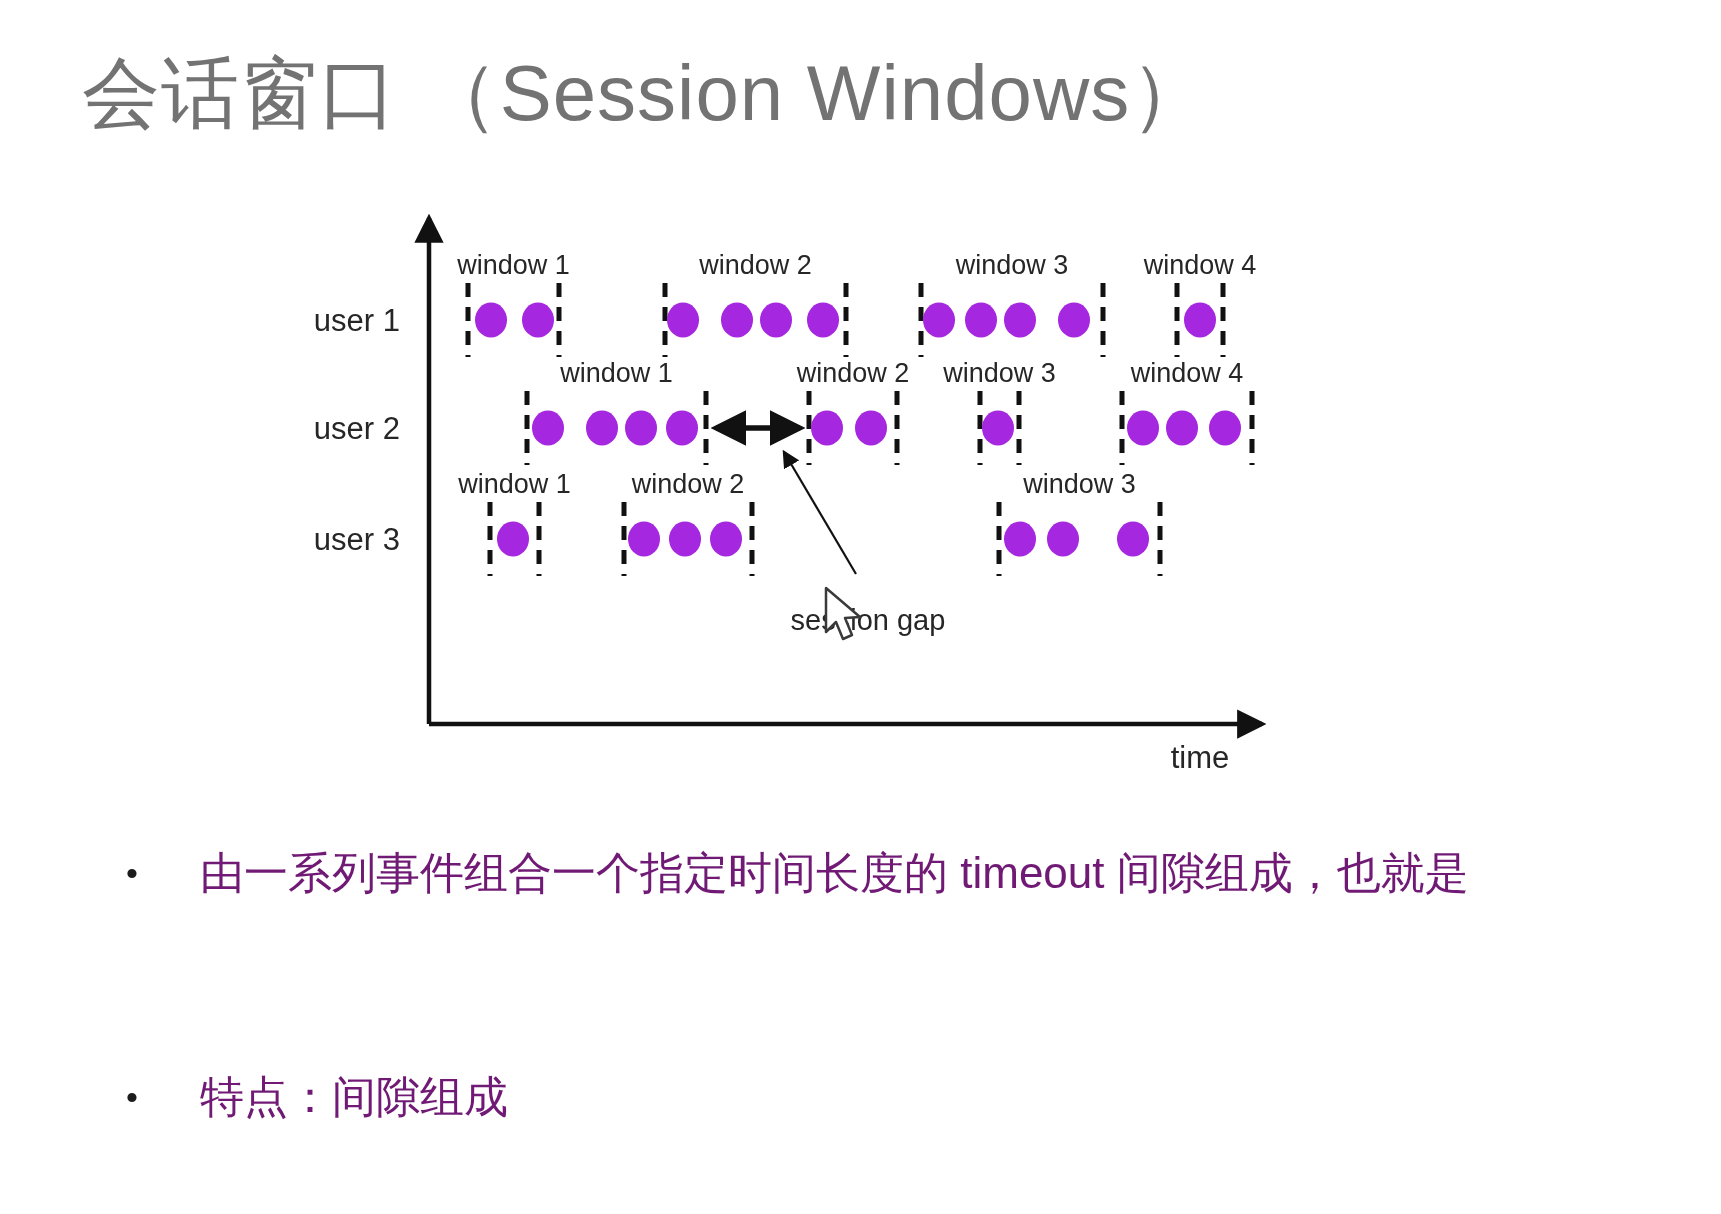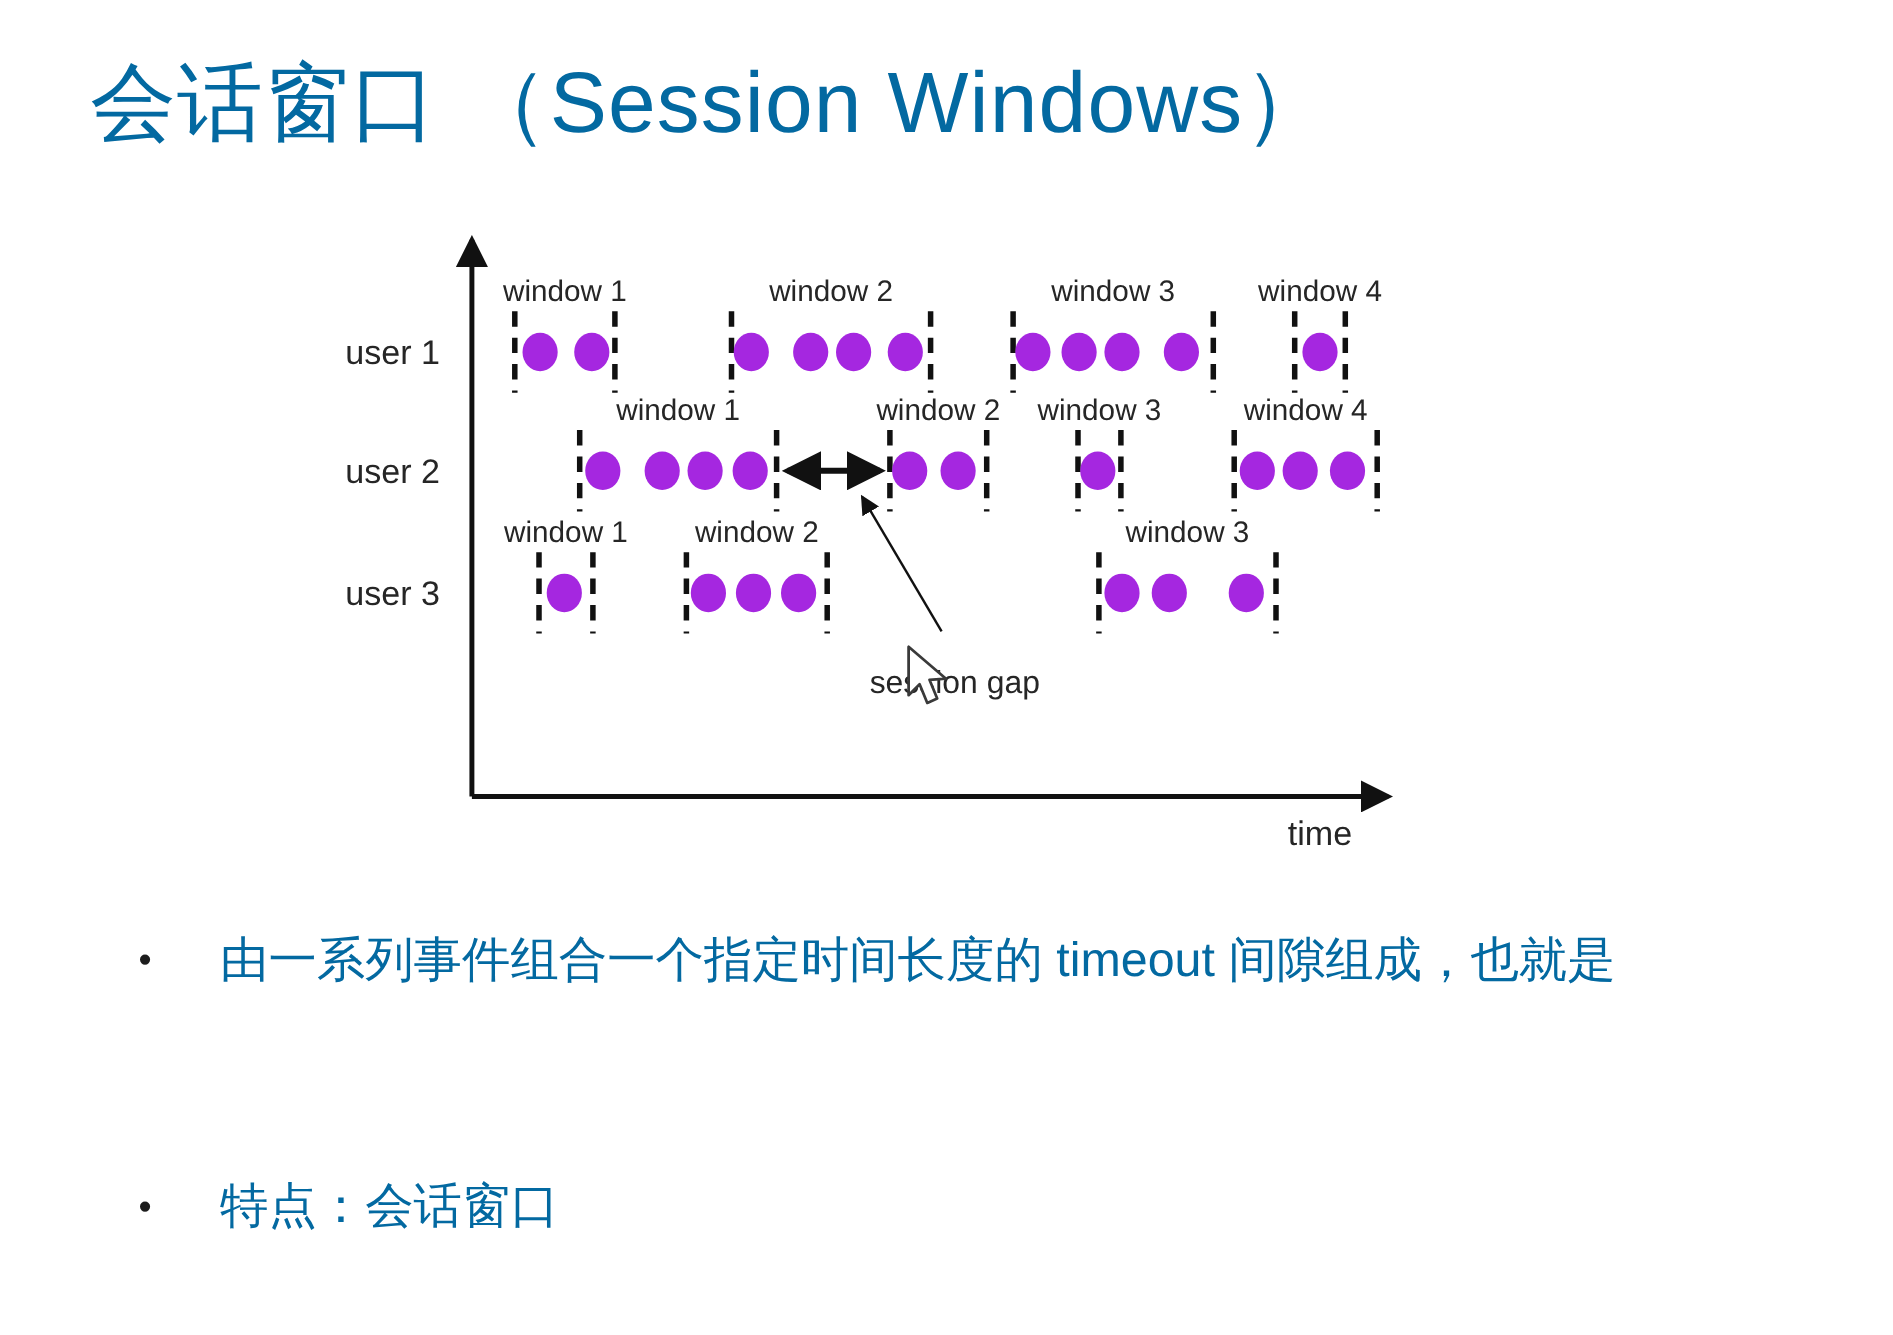--- a/index.html
+++ b/index.html
@@ -1,39 +1,39 @@
 <!DOCTYPE html>
 <html><head>
 <meta charset="utf-8">
 <style>
   html,body{margin:0;padding:0;background:#ffffff;}
   body{width:1721px;height:1214px;position:relative;overflow:hidden;
        font-family:"Liberation Sans","DejaVu Sans",sans-serif;color:#2e2e2e;}
 
   .slide-title{
     position:absolute;left:82px;top:42px;width:1560px;
-    font-size:78px;font-weight:400;color:#0369a1;letter-spacing:1px;
+    font-size:78px;font-weight:400;color:#737373;letter-spacing:1px;
     white-space:nowrap;
   }
 
   #diagram-svg{position:absolute;left:0;top:0;width:1721px;height:1214px;}
   #diagram-svg text{font-family:"Liberation Sans","DejaVu Sans",sans-serif;fill:#262626;}
 
   #cursor-svg{position:absolute;left:812px;top:583px;width:60px;height:64px;}
 
   .bullet-block{position:absolute;left:0;width:1640px;}
   .bullet-1{top:842px;}
   .bullet-2{top:1066px;}
   .bullet-marker{
     position:absolute;left:126px;top:14px;
     font-size:34px;color:#1c1c1c;line-height:34px;
   }
   .bullet-lines{
     position:absolute;left:200px;top:0;width:1420px;
-    font-size:44px;color:#0369a1;
+    font-size:44px;color:#701a75;
   }
   .bullet-line{height:112px;line-height:62px;padding-top:0px;white-space:nowrap;}
 </style>
 </head>
 <body>
 
 <div class="slide-title">会话窗口 （Session Windows）</div>
 
 <svg id="diagram-svg" viewBox="0 0 1721 1214" xmlns="http://www.w3.org/2000/svg">
   <defs>
@@ -125,15 +125,15 @@
 <div class="bullet-block bullet-1">
   <span class="bullet-marker">•</span>
   <div class="bullet-lines">
     <div class="bullet-line">由一系列事件组合一个指定时间长度的 timeout 间隙组成，也就是</div>
   </div>
 </div>
 
 <div class="bullet-block bullet-2">
   <span class="bullet-marker">•</span>
   <div class="bullet-lines">
-    <div class="bullet-line">特点：会话窗口</div>
+    <div class="bullet-line">特点：间隙组成</div>
   </div>
 </div>
 
 </body></html>

